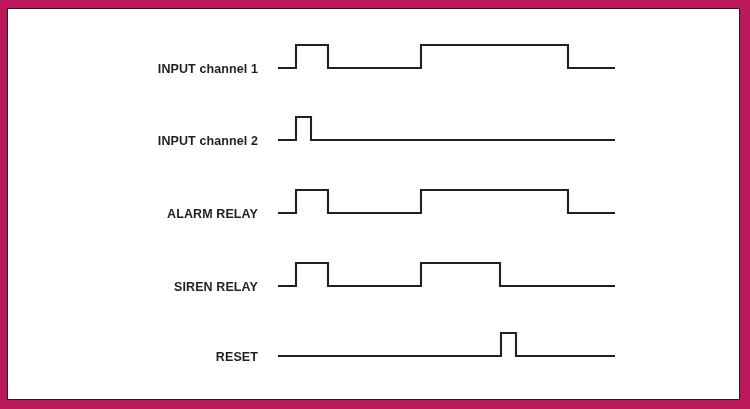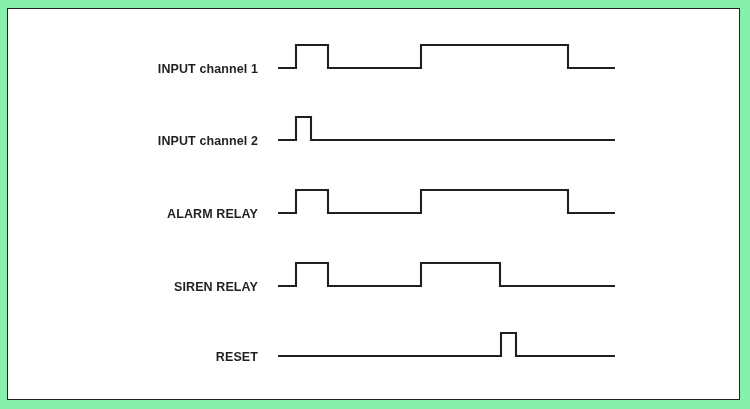--- a/index.html
+++ b/index.html
@@ -8,21 +8,21 @@
     padding: 0;
     background: #ffffff;
   }
   body {
     font-family: "Liberation Sans", sans-serif;
   }
   #page {
     position: relative;
     width: 750px;
     height: 409px;
-    background: #86efac;
+    background: #be185d;
     overflow: hidden;
   }
   #frame {
     position: absolute;
     left: 7px;
     top: 8px;
     width: 733px;
     height: 392px;
     border: 1.5px solid #231f20;
     box-sizing: border-box;

